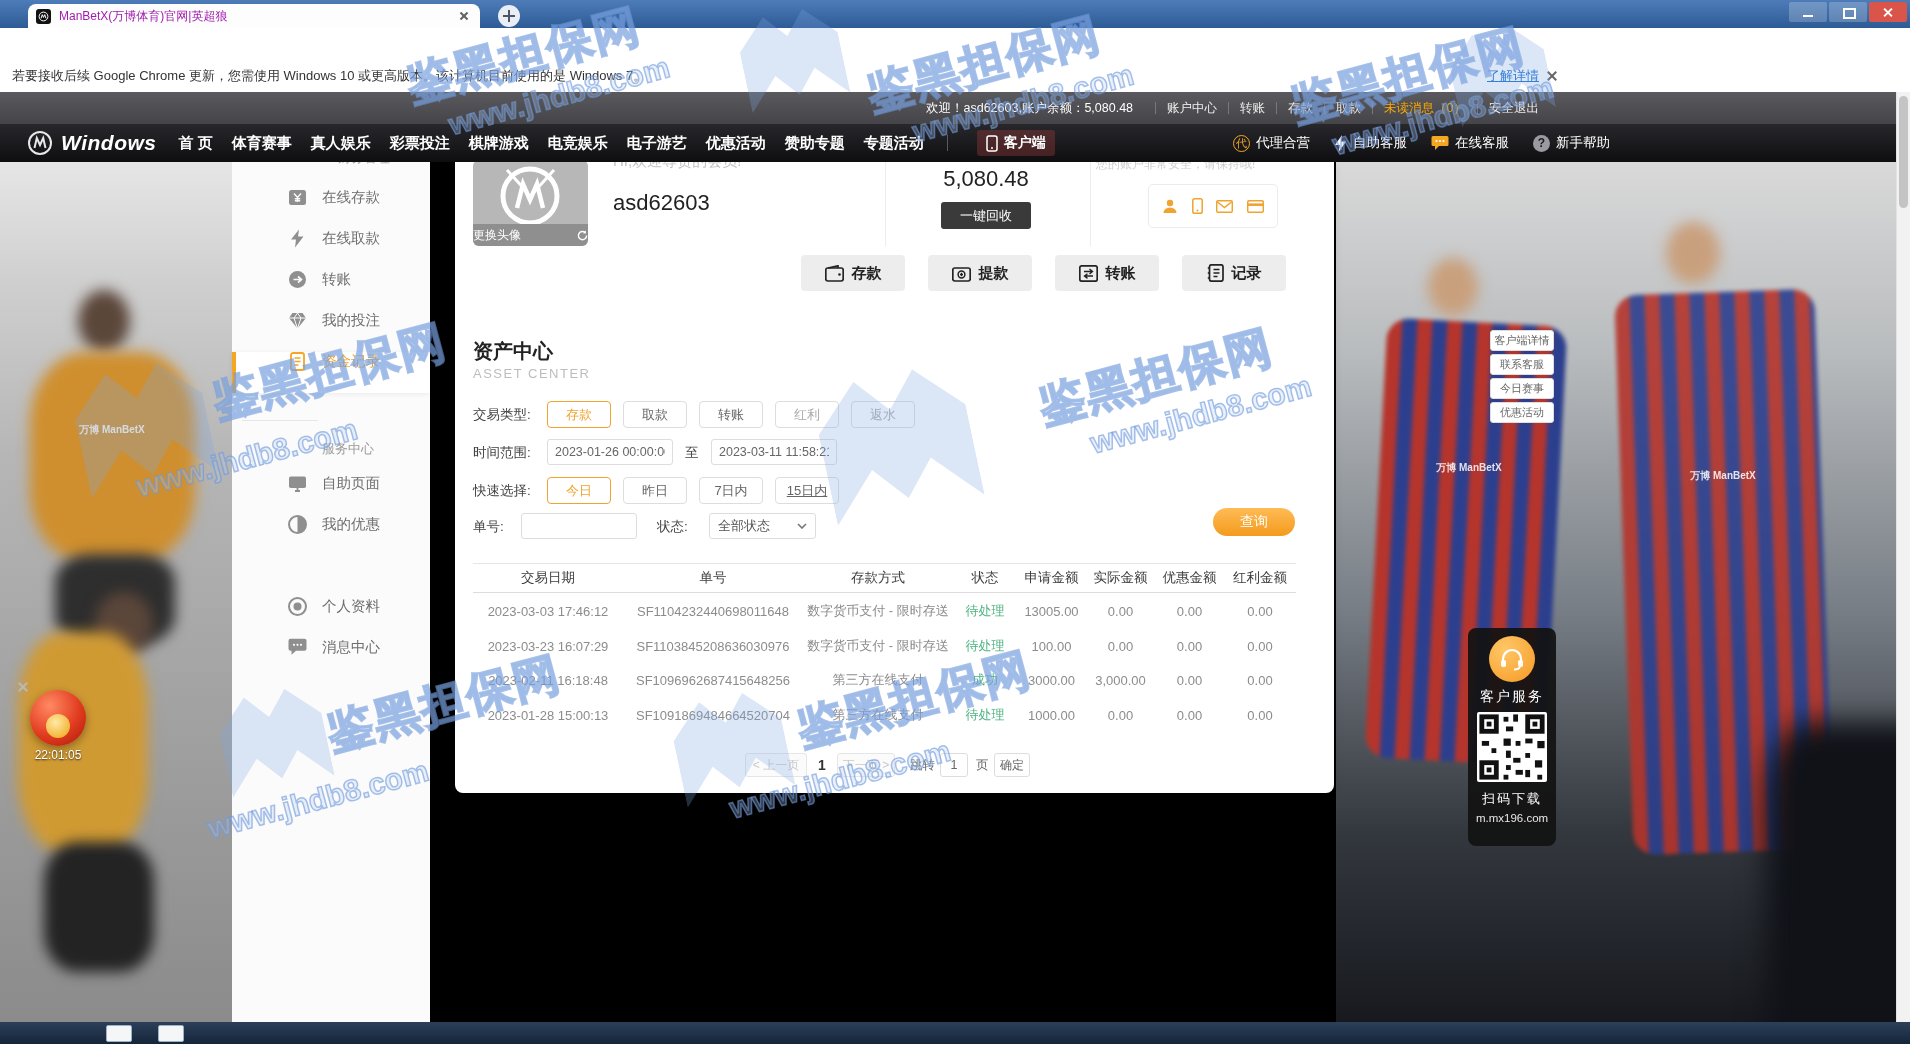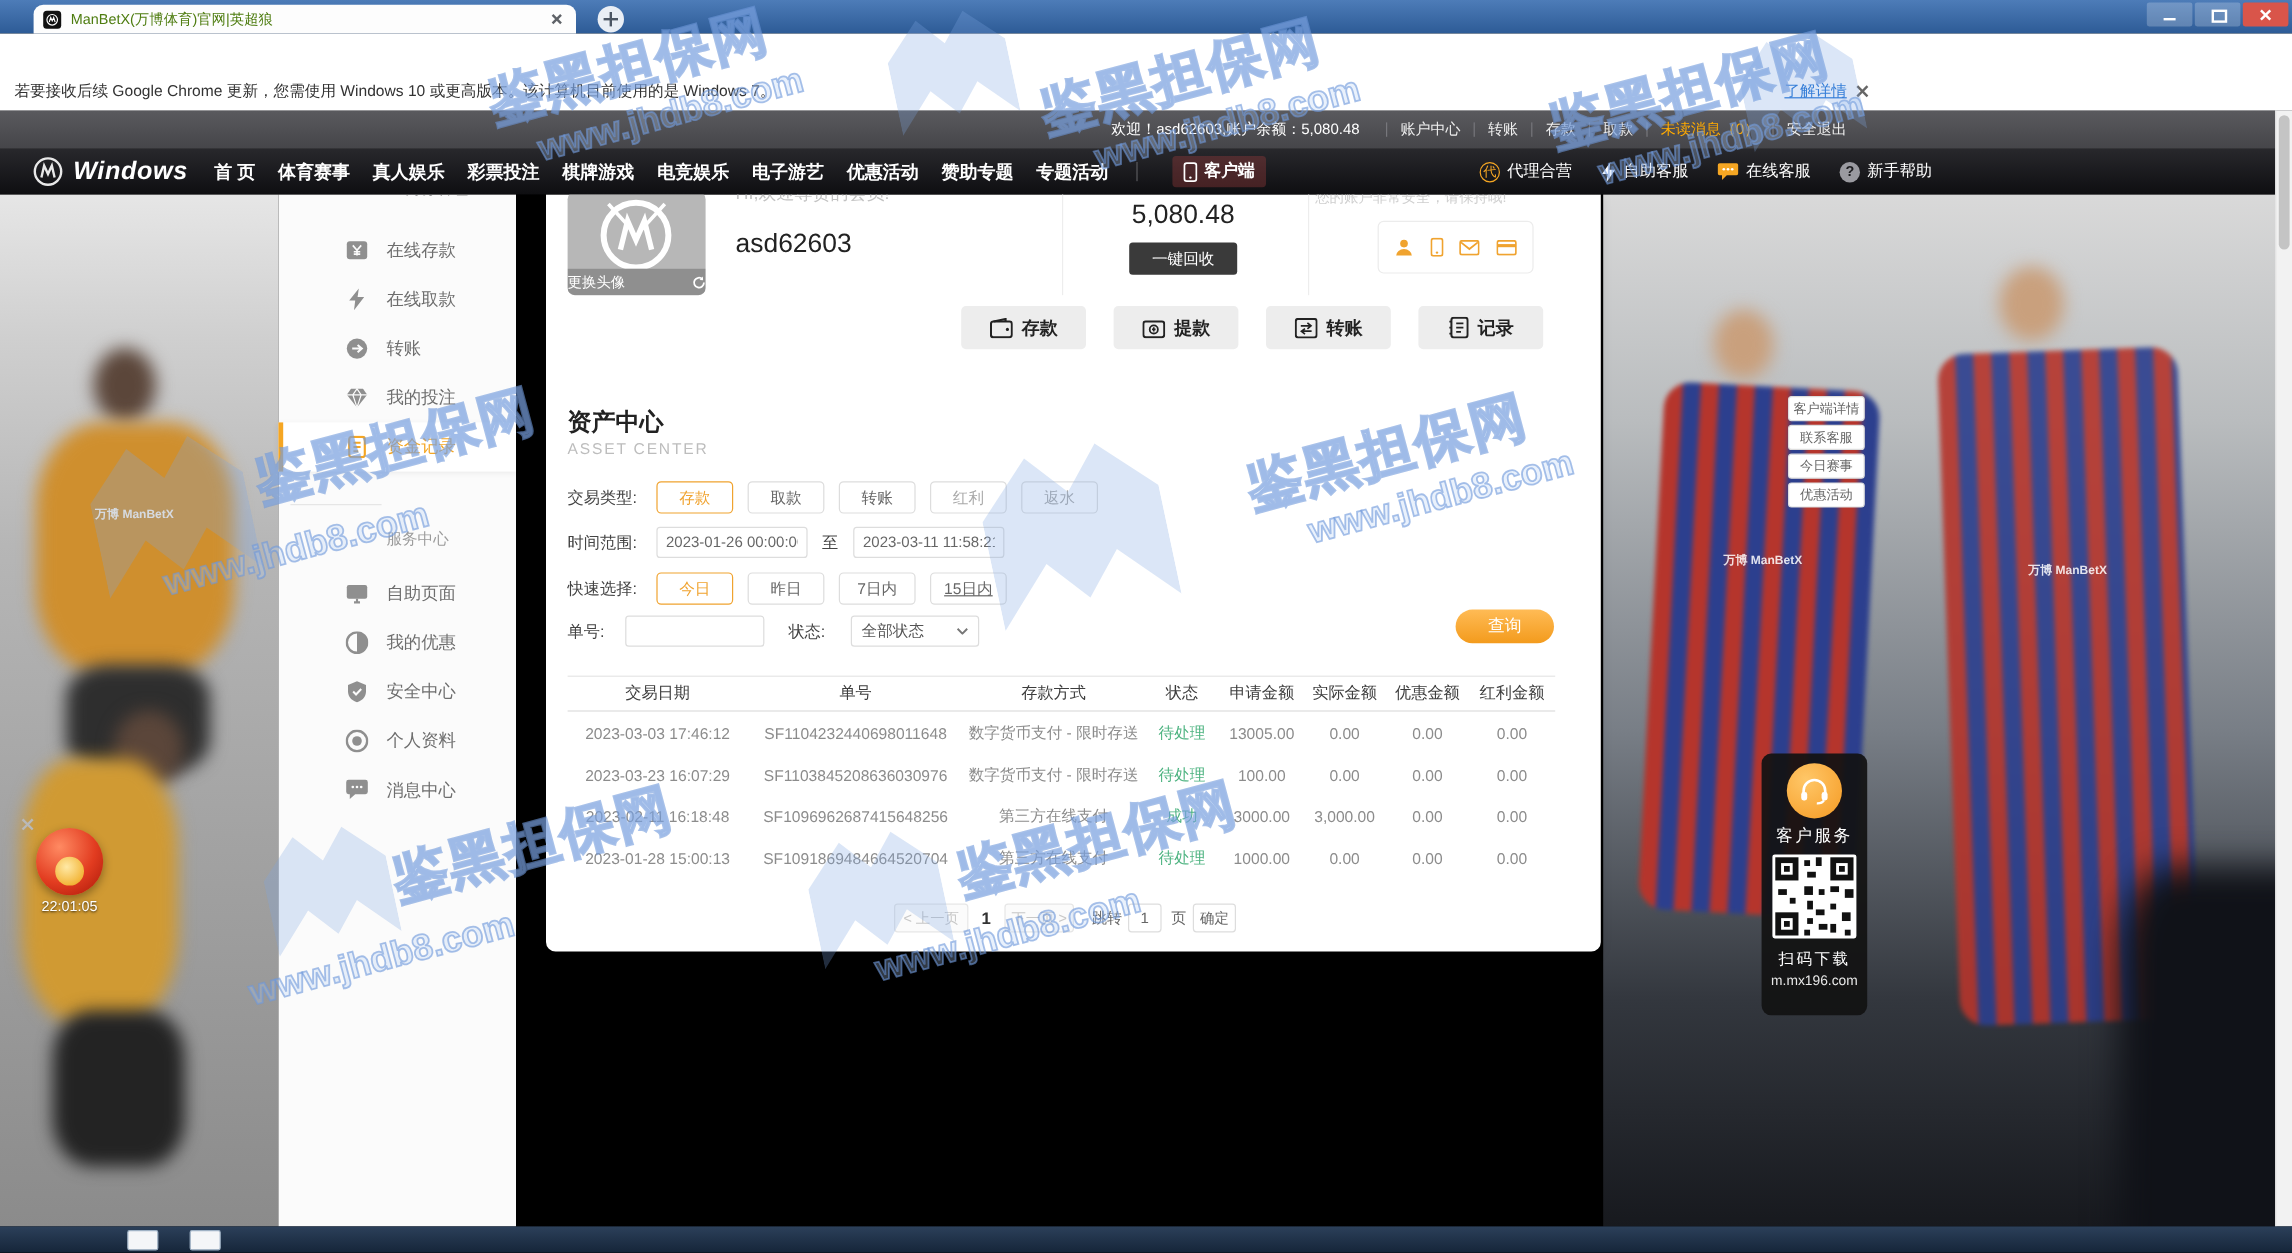--- a/index.html
+++ b/index.html
@@ -5,21 +5,21 @@
   html,body{margin:0;padding:0;background:#000;}
   body{width:1910px;height:1044px;position:relative;overflow:hidden;
        font-family:"Liberation Sans","DejaVu Sans",sans-serif;
        -webkit-font-smoothing:antialiased;}
   .abs{position:absolute;}
   
   .titlebar{left:0;top:0;width:1910px;height:28px;background:linear-gradient(180deg,#4d7cb8,#2d5b96);}
   .tab{left:28px;top:4px;width:452px;height:24px;background:#fdfdfd;border-radius:8px 8px 0 0;
        display:flex;align-items:center;padding:0 8px;box-sizing:border-box;gap:8px;}
   .favicon{width:15px;height:15px;background:#111;border-radius:3px;flex:0 0 auto;display:flex;align-items:center;justify-content:center;}
-  .tab-title{font-size:12px;color:#4d7c0f;white-space:nowrap;overflow:hidden;text-overflow:ellipsis;flex:1;}
+  .tab-title{font-size:12px;color:#a21caf;white-space:nowrap;overflow:hidden;text-overflow:ellipsis;flex:1;}
   .tab-close{width:16px;height:16px;position:relative;flex:0 0 auto;}
   .tab-close::before,.tab-close::after{content:"";position:absolute;left:7px;top:3px;width:2px;height:10px;background:#5f6368;}
   .tab-close::before{transform:rotate(45deg);} .tab-close::after{transform:rotate(-45deg);}
   .newtab{left:498px;top:5px;width:22px;height:22px;border-radius:50%;background:#e9eef5;}
   .newtab::before,.newtab::after{content:"";position:absolute;background:#4b5563;}
   .newtab::before{left:10px;top:5px;width:2px;height:12px;} .newtab::after{left:5px;top:10px;width:12px;height:2px;}
   .winbtn{top:2px;height:20px;width:38px;border-radius:2px;}
   .winbtn.min{left:1789px;background:rgba(255,255,255,.22);}
   .winbtn.max{left:1829px;background:rgba(255,255,255,.22);}
   .winbtn.close{left:1869px;background:#d9554a;}
@@ -66,21 +66,21 @@
       background:linear-gradient(180deg,#e6e6e6 0%,#cfcfcf 14%,#b6b6b6 34%,#a3a3a3 62%,#8b8b8b 100%);}
   .blob{position:absolute;filter:blur(7px);border-radius:50%;}
   .photo-right{left:1336px;top:162px;width:574px;height:860px;z-index:1;overflow:hidden;
       background:linear-gradient(180deg,#d9d9d9 0%,#b9bcbe 22%,#787e86 52%,#33373e 78%,#17191e 100%);}
   .stripes{position:absolute;border-radius:22px;filter:blur(2px);
       background:repeating-linear-gradient(90deg,#b5352c 0 15px,#2c3f8e 15px 30px);}
   .jersey-brand{position:absolute;color:rgba(255,255,255,.85);font-size:10px;font-weight:700;text-align:center;line-height:12px;}
   
   .sidebar{left:232px;top:162px;width:198px;height:860px;background:#fbfbfb;z-index:3;}
   .side-sec{position:absolute;font-size:13px;color:#9b9b9b;}
-  .srow{position:absolute;left:0;width:100%;height:41px;display:flex;align-items:center;gap:15px;
+  .srow{position:absolute;left:0;width:100%;height:41px;display:flex;gap:15px;
         padding-left:56px;box-sizing:border-box;color:#6e6e6e;font-size:14.5px;cursor:pointer;}
   .srow .sic{width:19px;height:19px;color:#8f8f8f;flex:0 0 auto;}
   .srow.active{background:#fff;color:#f5a623;box-shadow:0 1px 5px rgba(0,0,0,.07);}
   .srow.active .sic{color:#f5a623;}
   .sbar{position:absolute;left:0;top:190px;width:4px;height:41px;background:#f5a623;z-index:2;}
   .sdiv{position:absolute;left:10px;top:258px;width:76px;height:0;border-top:1px solid #e6e6e6;}
   
   .card{left:455px;top:162px;width:879px;height:631px;background:#fff;border-radius:0 0 8px 8px;
         box-shadow:0 3px 10px rgba(0,0,0,.13);z-index:3;}
   .avatar{left:18px;top:-2px;width:115px;height:86px;background:#b7b7b7;border-radius:6px;overflow:hidden;}
@@ -394,29 +394,20 @@
     </div>
   <div class="srow" style="top:353px">
     <span class="sic">
         <svg width="19" height="19" viewBox="0 0 19 19">
           <circle cx="9.5" cy="9.5" r="8.5" fill="none" stroke="currentColor" stroke-width="2"></circle>
           <path d="M9.5 1 A8.5 8.5 0 0 1 9.5 18 Z" fill="currentColor"></path>
         </svg>
       </span>
     <span>我的优惠</span>
     </div>
-  <div class="srow" style="top:394px">
-    <span class="sic">
-        <svg width="19" height="19" viewBox="0 0 19 19">
-          <path d="M9.5 0.8 L17 3.8 V9 C17 13.5 14 16.8 9.5 18.2 C5 16.8 2 13.5 2 9 V3.8 Z" fill="currentColor"></path>
-          <path d="M6.3 9.3 L8.7 11.7 L13 7.2" stroke="#fbfbfb" stroke-width="1.7" fill="none"></path>
-        </svg>
-      </span>
-    <span>安全中心</span>
-    </div>
   <div class="srow" style="top:435px">
     <span class="sic">
         <svg width="19" height="19" viewBox="0 0 19 19">
           <circle cx="9.5" cy="9.5" r="8.5" fill="none" stroke="currentColor" stroke-width="2"></circle>
           <circle cx="9.5" cy="9.5" r="4" fill="currentColor"></circle>
         </svg>
       </span>
     <span>个人资料</span>
     </div>
   <div class="srow" style="top:476px">

